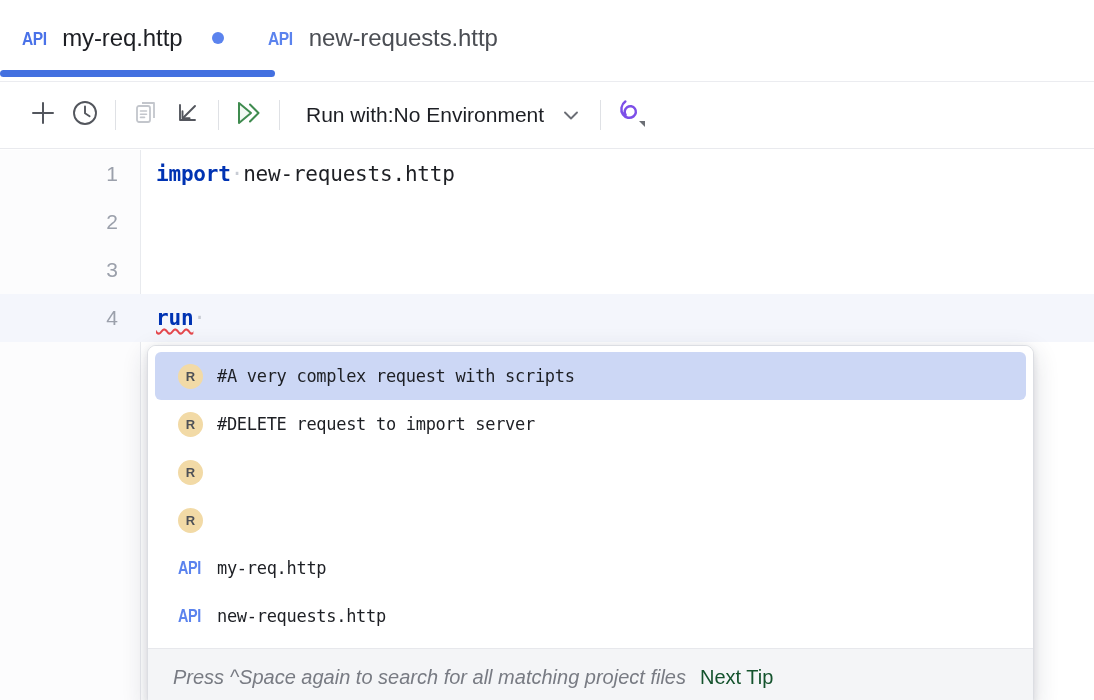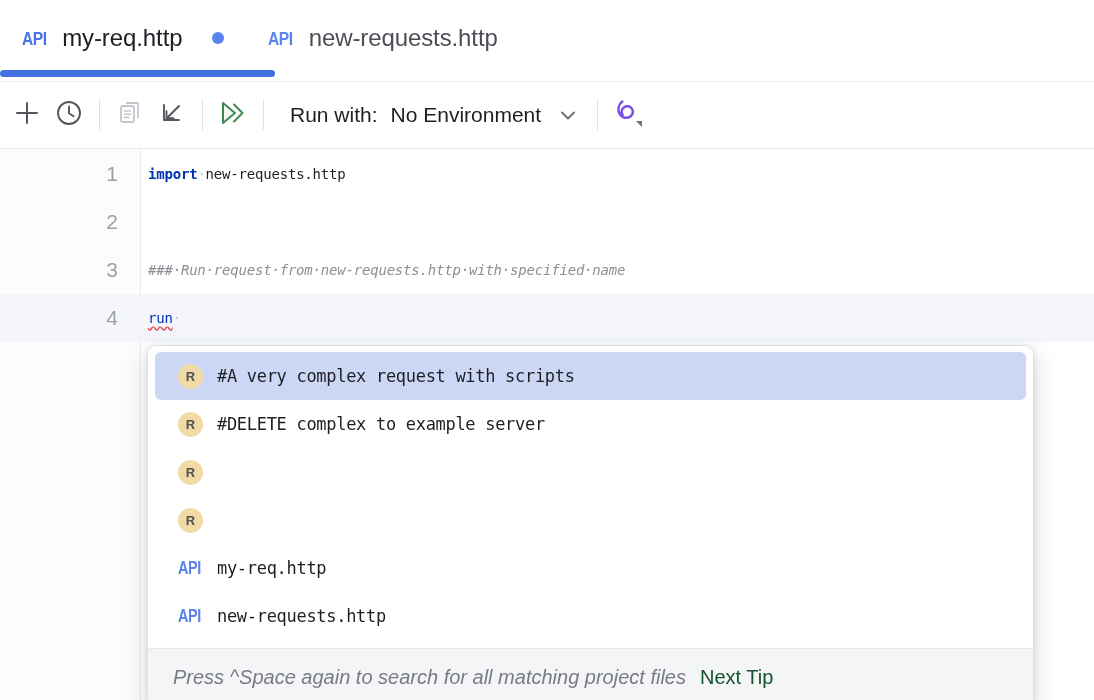--- a/index.html
+++ b/index.html
@@ -72,21 +72,21 @@
     border-radius: 4px;
     background: #4370e0;
   }
 
   
   .toolbar {
     height: 67px;
     background: #ffffff;
     display: flex;
     align-items: center;
-    padding-left: 6px;
+    padding-left: 22px;
     border-bottom: 1px solid #e9eaee;
     box-sizing: border-box;
     position: relative;
   }
   .tb-btn {
     width: 42px;
     height: 42px;
     display: flex;
     align-items: center;
     justify-content: center;
@@ -101,21 +101,20 @@
   }
   .runwith-label {
     font-size: 21px;
     color: #1d1f24;
     margin-left: 17px;
     white-space: nowrap;
   }
   .runwith-value {
     font-size: 21px;
     color: #1d1f24;
-    margin-left: 13px;
     white-space: nowrap;
   }
   .chev {
     margin-left: 14px;
     display: flex;
     align-items: center;
   }
 
   
   .editor {
@@ -150,31 +149,31 @@
     left: 0;
     width: 118px;
     text-align: right;
     font-family: "Liberation Sans", sans-serif;
     font-size: 21px;
     color: #9ba0ab;
     z-index: 2;
   }
   .code-text {
     position: absolute;
-    left: 148px;
+    left: 156px;
     font-family: "DejaVu Sans Mono", monospace;
-    font-size: 14px;
+    font-size: 21px;
     letter-spacing: -0.2px;
     white-space: pre;
     color: #1d1f24;
   }
   .kw-import { color: #0033b3; font-weight: 700; }
   .kw-run {
     color: #0033b3;
-    font-weight: 400;
+    font-weight: 700;
     text-decoration: underline wavy #e5484d;
     text-decoration-skip-ink: none;
     text-underline-offset: 3px;
   }
   .comment {
     color: #8c8f96;
     font-style: italic;
   }
   .ws { color: #c8ccd4; }
 
@@ -371,42 +370,41 @@
       <div class="code-line">
         <div class="lineno">1</div>
         <div class="code-text"><span class="kw-import">import</span><span class="ws">·</span><span>new-requests.http</span></div>
       </div>
       <div class="code-line">
         <div class="lineno">2</div>
         <div class="code-text"></div>
       </div>
       <div class="code-line">
         <div class="lineno">3</div>
-        <div class="code-text"><span class="comment">###·Run·request·from·new-requests.http·with·specified·name</span></div>
       </div>
       <div class="code-line current">
         <div class="lineno">4</div>
         <div class="code-text"><span class="kw-run">run</span><span class="ws">·</span></div>
       </div>
     </div>
 </div>
 
 <div class="popup">
   <div class="popup-list" id="popup-list">
       <div class="pop-item selected">
         <div class="pop-ico">
           <div class="badge-r">R</div>
         </div>
         <div class="pop-label">#A very complex request with scripts</div>
       </div>
       <div class="pop-item">
         <div class="pop-ico">
           <div class="badge-r">R</div>
         </div>
-        <div class="pop-label">#DELETE complex to example server</div>
+        <div class="pop-label">#DELETE request to import server</div>
       </div>
       <div class="pop-item">
         <div class="pop-ico">
           <div class="badge-r">R</div>
         </div>
       </div>
       <div class="pop-item">
         <div class="pop-ico">
           <div class="badge-r">R</div>
         </div>

